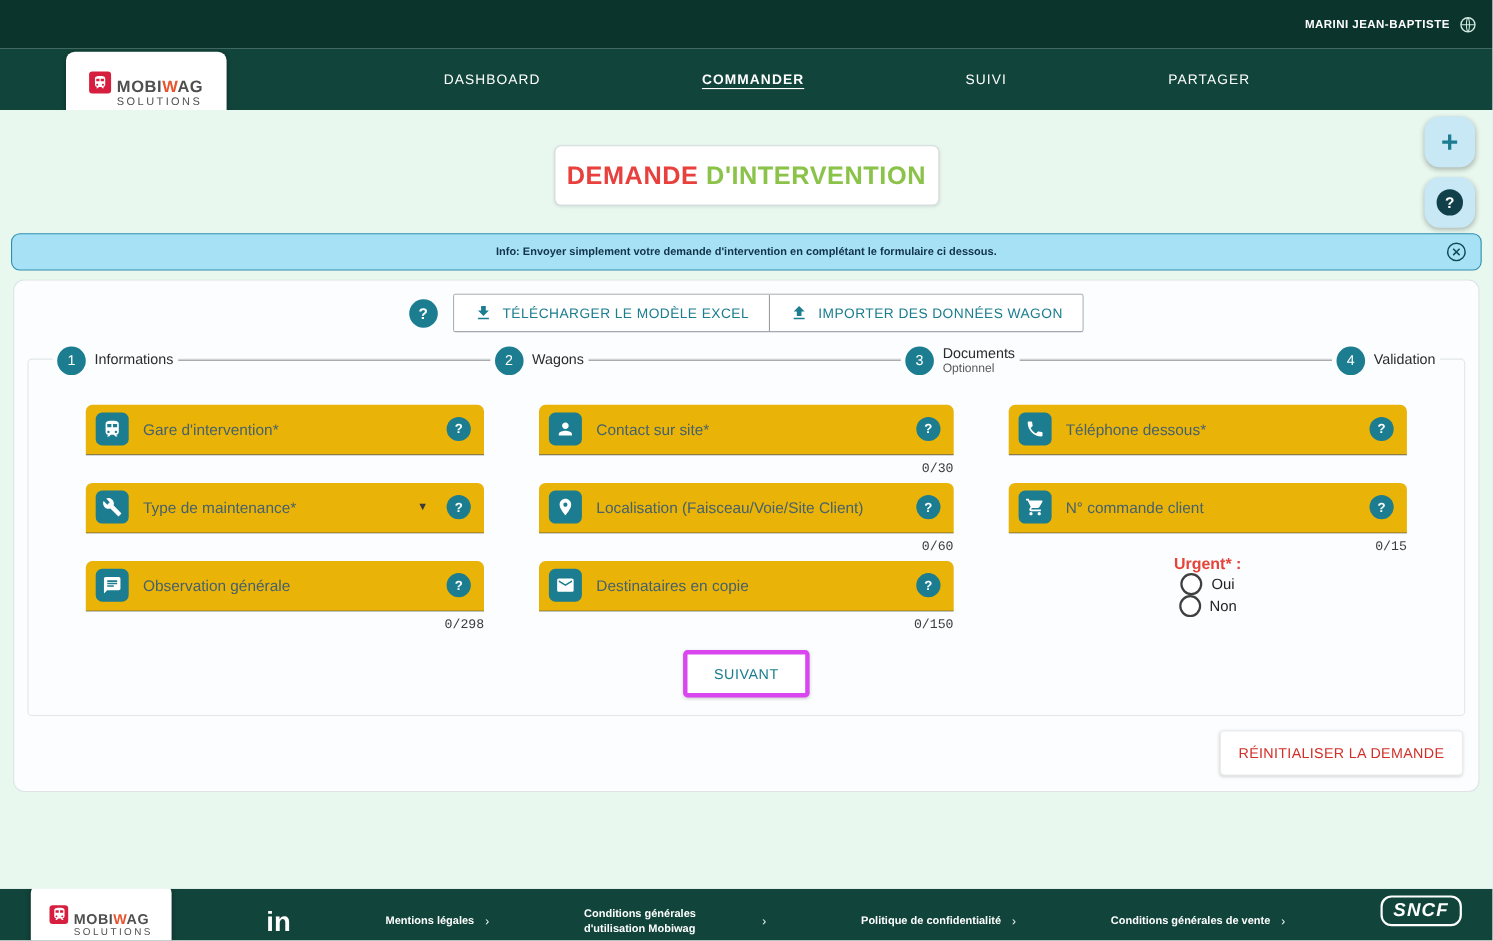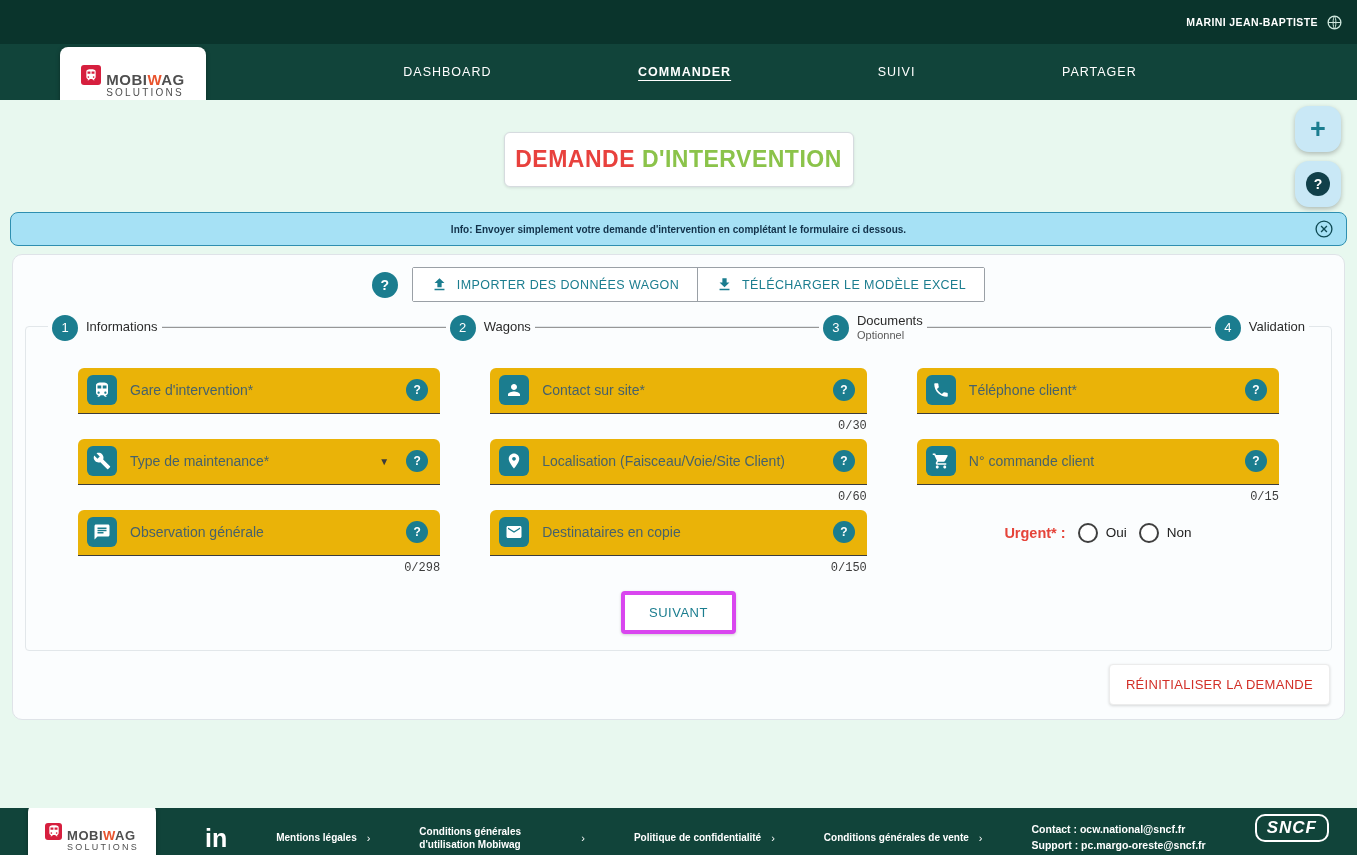--- a/index.html
+++ b/index.html
@@ -69,21 +69,21 @@
 
   .fields-grid { display:grid; grid-template-columns:1fr 1.04fr 1fr; column-gap:50px; margin-top:26px; }
   .field-cell { margin-bottom:5px; }
   .field-main { height:46px; display:flex; align-items:center; gap:13px; padding:0 12px 0 9px; background:#eab308; border-bottom:1px solid #3c3c3c; border-radius:6px 6px 0 0; cursor:text; }
   .field-icon { width:30px; height:30px; border-radius:6px; background:#1b7d8f; display:flex; align-items:center; justify-content:center; color:#fff; flex:none; }
   .field-icon svg { width:18px; height:18px; }
   .field-label { font-size:14px; color:#47626b; flex:1; white-space:nowrap; overflow:hidden; }
   .caret { font-size:10px; color:#3c3c3c; margin-right:4px; }
   .field-counter { text-align:right; font-size:12px; color:#3c3c3c; margin-top:5px; height:15px;font-family:Liberation Mono, monospace; }
 
-  .urgent-cell { height:46px; display:flex; align-items:center; justify-content:center; gap:12px; }
+  .urgent-cell { height:46px; display:flex; align-items:center; justify-content:center; gap:0;flex-direction:column; }
   .urgent-label { color:#e5443a; font-size:14.5px; font-weight:600; }
   .radio-group { display:flex; align-items:center; gap:8px; }
   .radio { width:20px; height:20px; border:2px solid #3f3f3f; border-radius:50%; background:#fff; cursor:pointer; flex:none; }
   .radio-label { font-size:13.5px; color:#222; }
 
   .next-row { display:flex; justify-content:center; margin-top:10px; }
   .next-btn { background:#fff; border:4px solid #d946ef; box-shadow:0 1px 3px rgba(0,0,0,.18); border-radius:4px; padding:10px 24px; color:#1b7d8f; font-size:13px; letter-spacing:.5px; cursor:pointer; font-family:inherit; }
   .reset-row { display:flex; justify-content:flex-end; margin-top:13px; padding-right:4px; }
   .reset-btn { background:#fff; border:1px solid #ececec; box-shadow:0 1px 3px rgba(0,0,0,.15); border-radius:4px; padding:12px 16px; color:#d22f27; font-size:13px; letter-spacing:.3px; cursor:pointer; font-family:inherit; }
 
@@ -203,29 +203,29 @@
         </svg>
     </div>
 
     <div class="form-card">
 
       <div class="import-row">
         <span class="help-circle big">?</span>
         <div class="btn-group">
           <button class="group-btn">
             <svg>
+                <use href="#i-download"></use>
+              </svg>
+            <span>TÉLÉCHARGER LE MODÈLE EXCEL</span>
+          </button>
+          <button class="group-btn">
+            <svg>
                 <use href="#i-upload"></use>
               </svg>
             <span>IMPORTER DES DONNÉES WAGON</span>
-          </button>
-          <button class="group-btn">
-            <svg>
-                <use href="#i-download"></use>
-              </svg>
-            <span>TÉLÉCHARGER LE MODÈLE EXCEL</span>
           </button>
         </div>
       </div>
 
       <div class="inner-panel">
 
         <div class="stepper">
           <div class="step">
             <span class="step-circle">1</span>
             <span class="step-label">Informations</span>
@@ -278,21 +278,21 @@
             <div class="field-counter">0/30</div>
           </div>
 
           <div class="field-cell">
             <div class="field-main">
               <span class="field-icon">
                   <svg>
                     <use href="#i-phone"></use>
                   </svg>
                 </span>
-              <span class="field-label">Téléphone client*</span>
+              <span class="field-label">Téléphone dessous*</span>
               <span class="help-circle">?</span>
             </div>
             <div class="field-counter"></div>
           </div>
 
           <div class="field-cell">
             <div class="field-main">
               <span class="field-icon">
                   <svg>
                     <use href="#i-wrench"></use>
@@ -415,24 +415,20 @@
     <div class="flink">
       <span class="flink-label">Politique de confidentialité</span>
       <span class="flink-arrow">›</span>
     </div>
 
     <div class="flink">
       <span class="flink-label">Conditions générales de vente</span>
       <span class="flink-arrow">›</span>
     </div>
 
-    <div class="contact">
-      <div>Contact : ocw.national@sncf.fr</div>
-      <div>Support : pc.margo-oreste@sncf.fr</div>
-    </div>
 
     <div class="sncf">
       <span class="sncf-box">SNCF</span>
       <span class="sncf-sub">VOYAGEURS</span>
     </div>
   </div>
 
   <div class="page-bottom"></div>
 </div>
 

